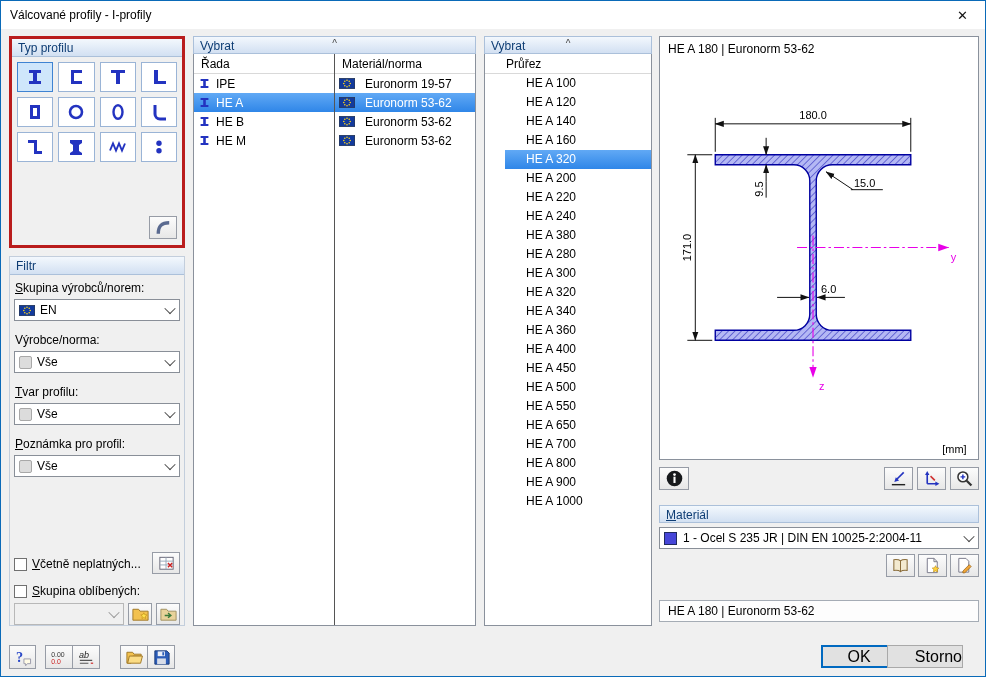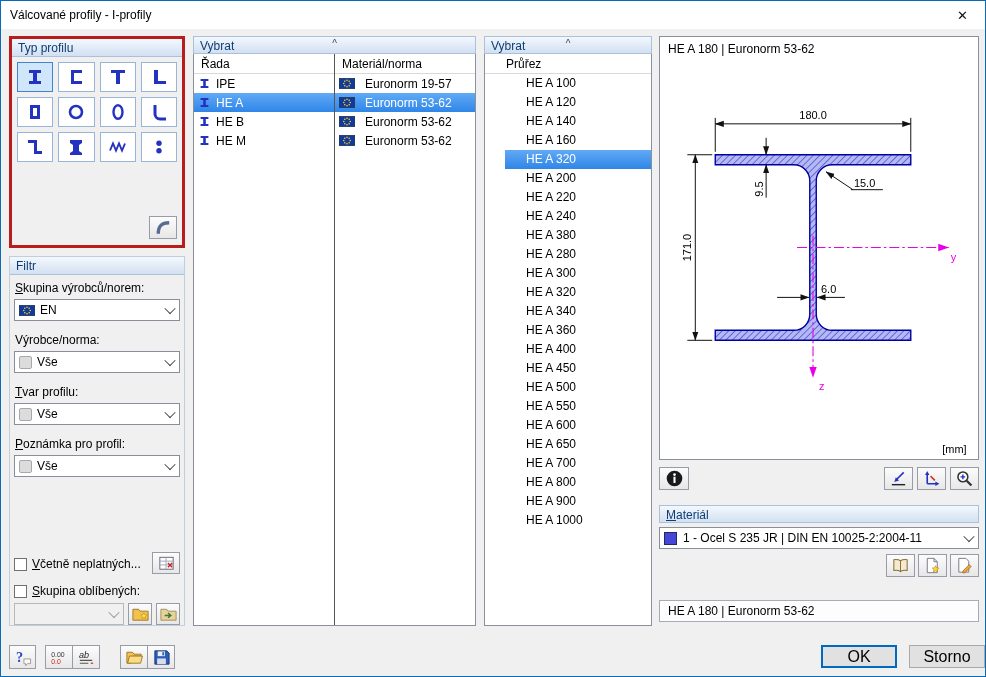--- a/index.html
+++ b/index.html
@@ -72,21 +72,21 @@
 .result-field{position:absolute;left:658px;top:599px;width:320px;height:22px;background:#fdfdfd;border:1px solid #a5acb5;padding:3px 8px;white-space:nowrap;overflow:hidden;}
 .footer{position:absolute;left:0;top:644px;width:100%;height:26px;}
 .footer .small-btn{position:absolute;top:0;height:24px;}
 .fb-help{left:8px;width:27px;}
 .fb-units{left:44px;width:28px;}
 .fb-rename{left:71px;width:28px;}
 .fb-open{left:119px;width:28px;}
 .fb-save{left:146px;width:28px;}
 .btn{position:absolute;top:0;width:76px;height:23px;background:#e1e1e1;border:1px solid #a9a9a9;font-family:inherit;font-size:16px;color:#000;}
 .btn-ok{left:820px;border-color:#0069c0;box-shadow:inset 0 0 0 1px #0069c0;}
-.btn-cancel{left:908px;}
+.btn-cancel{left:886px;text-align:right;}
 [data-icon] svg{width:19px;height:19px;display:block;}
 .icon-20 svg{width:20px;height:20px;}
 .icon-13 svg{width:13px;height:13px;}
 .icon-flag svg{width:16px;height:11px;}
 </style>
 </head>
 <body>
 
 <div class="dialog">
 
@@ -430,21 +430,20 @@
           <div class="size-item">HE A 380</div>
           <div class="size-item">HE A 280</div>
           <div class="size-item">HE A 300</div>
           <div class="size-item">HE A 320</div>
           <div class="size-item">HE A 340</div>
           <div class="size-item">HE A 360</div>
           <div class="size-item">HE A 400</div>
           <div class="size-item">HE A 450</div>
           <div class="size-item">HE A 500</div>
           <div class="size-item">HE A 550</div>
-          <div class="size-item">HE A 600</div>
           <div class="size-item">HE A 650</div>
           <div class="size-item">HE A 700</div>
           <div class="size-item">HE A 800</div>
           <div class="size-item">HE A 900</div>
           <div class="size-item">HE A 1000</div>
         </div>
     </div>
   </div>
 
   <div class="preview-box">

